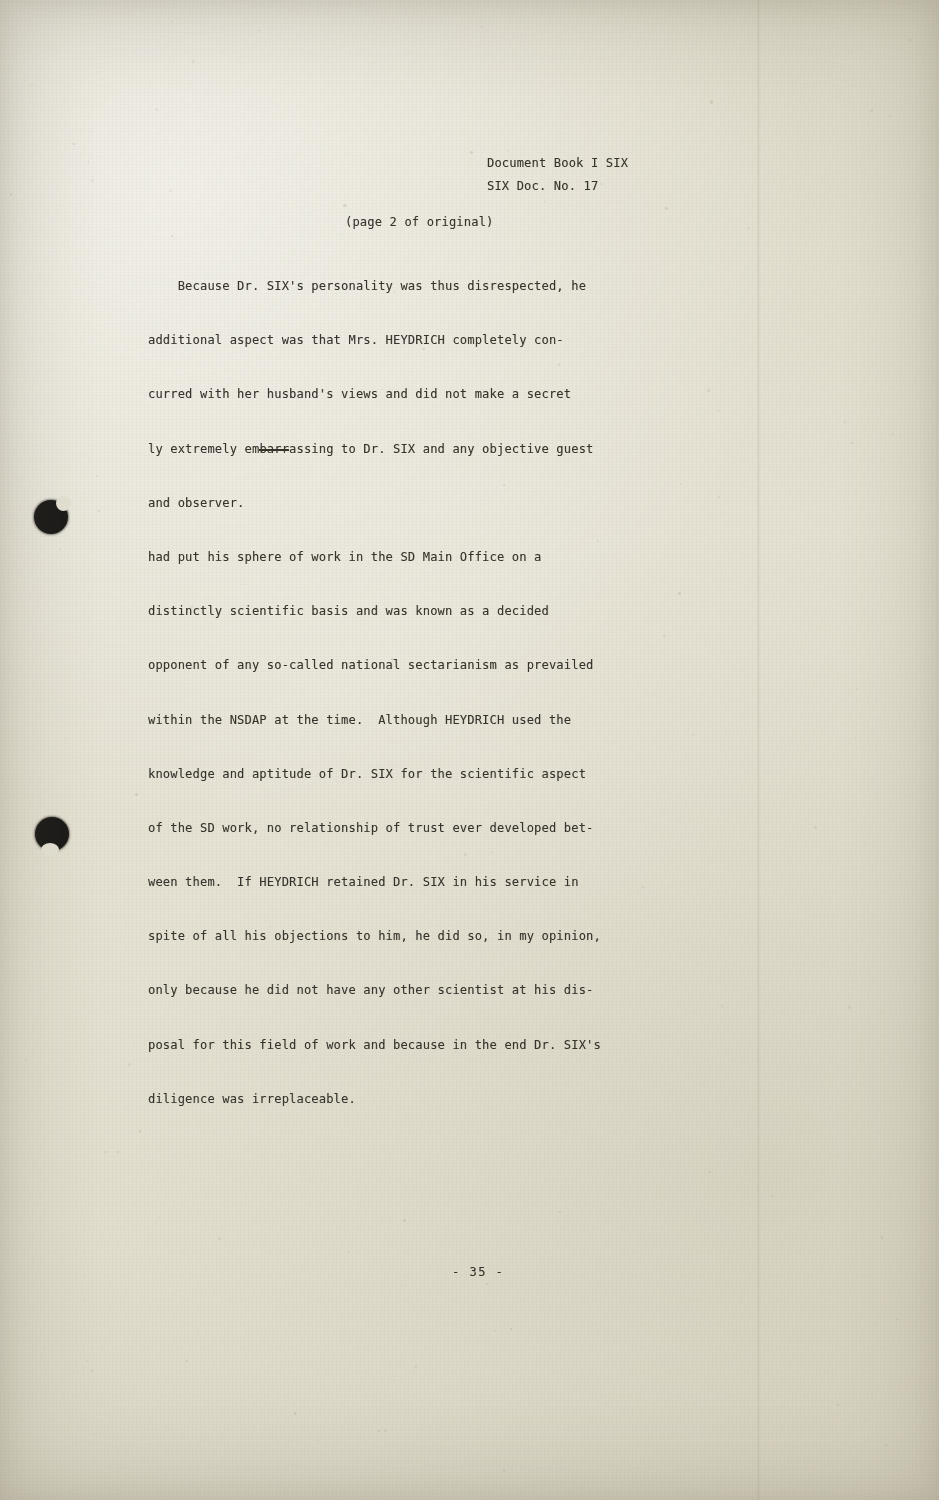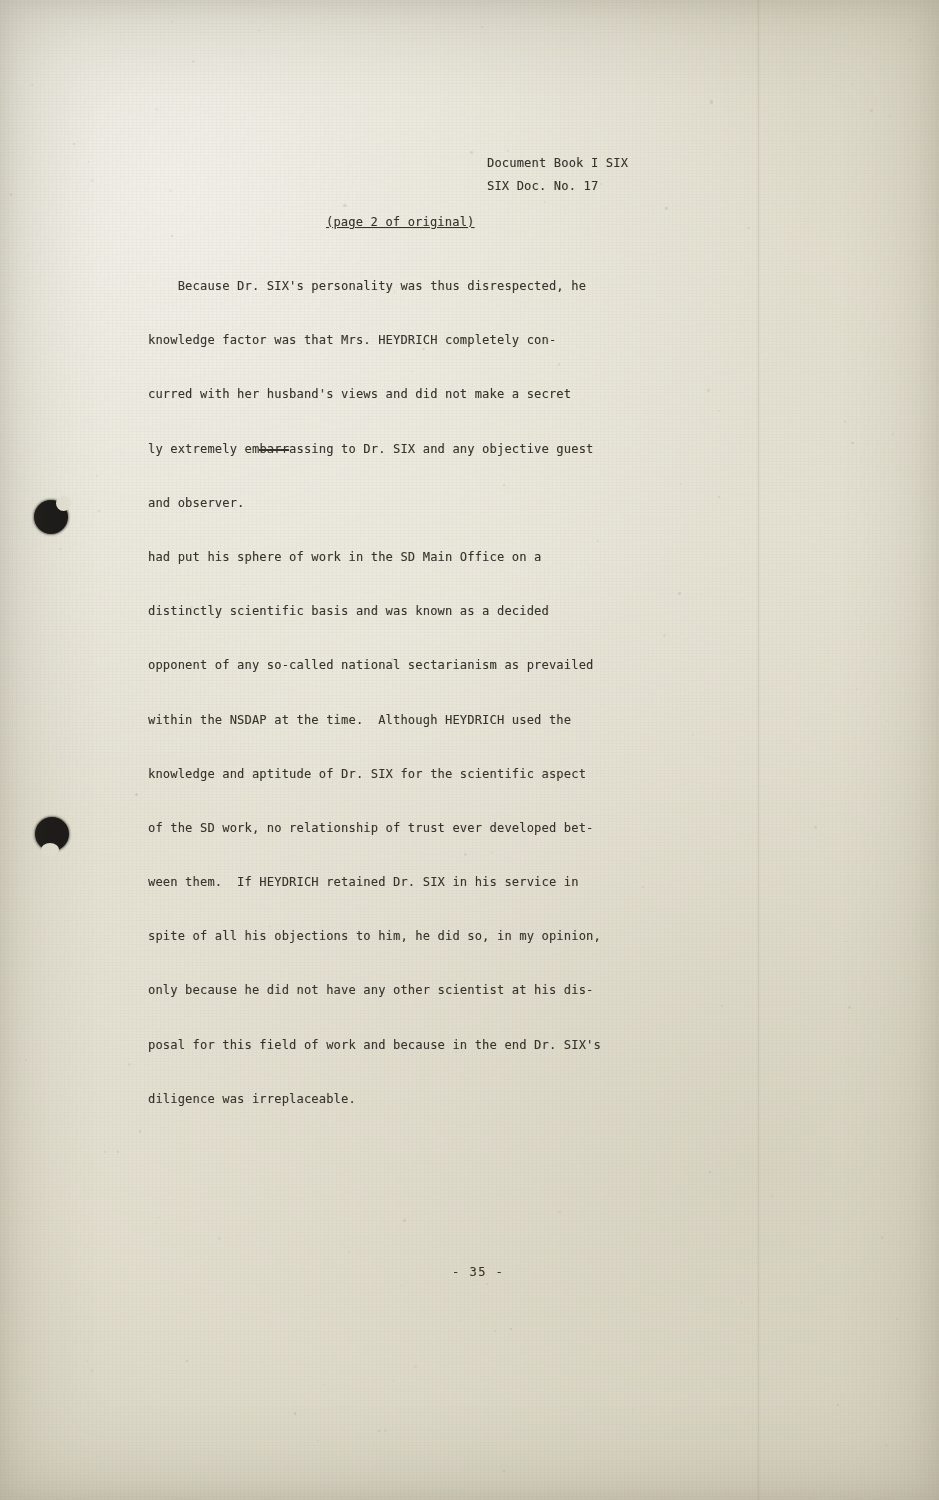--- a/index.html
+++ b/index.html
@@ -82,21 +82,21 @@
     font-size: 12px;
     letter-spacing: 0.2px;
     line-height: 1;
     color: #35332c;
     text-shadow: 0.4px 0.3px 0 rgba(70,66,56,0.30);
   }
 
   .head-block { left: 487px; top: 157px; }
   .head-line-2 { left: 487px; top: 180px; }
 
-  .pageref { left: 326px; top: 216px; text-decoration: underline; }
+  .pageref { left: 345px; top: 216px; }
 
   .body { left: 148px; top: 256px; }
   .body .ln { display: block; height: 30.2px; }
 
   .strike {
     position: relative;
   }
   .strike::after {
     content: "";
     position: absolute;
@@ -122,21 +122,21 @@
   <div class="hole h1"></div>
   <div class="hole h2"></div>
 
   <div class="typed head-block">Document Book I SIX</div>
   <div class="typed head-line-2">SIX Doc. No. 17</div>
 
   <div class="typed pageref">(page 2 of original)</div>
 
   <div class="typed body">
     <span class="ln">    Because Dr. SIX's personality was thus disrespected, he</span>
-    <span class="ln">knowledge factor was that Mrs. HEYDRICH completely con-</span>
+    <span class="ln">additional aspect was that Mrs. HEYDRICH completely con-</span>
     <span class="ln">curred with her husband's views and did not make a secret</span>
     <span class="ln">ly extremely em<span class="strike">barr</span>assing to Dr. SIX and any objective guest</span>
     <span class="ln">and observer.</span>
     <span class="ln">had put his sphere of work in the SD Main Office on a</span>
     <span class="ln">distinctly scientific basis and was known as a decided</span>
     <span class="ln">opponent of any so-called national sectarianism as prevailed</span>
     <span class="ln">within the NSDAP at the time.  Although HEYDRICH used the</span>
     <span class="ln">knowledge and aptitude of Dr. SIX for the scientific aspect</span>
     <span class="ln">of the SD work, no relationship of trust ever developed bet-</span>
     <span class="ln">ween them.  If HEYDRICH retained Dr. SIX in his service in</span>

